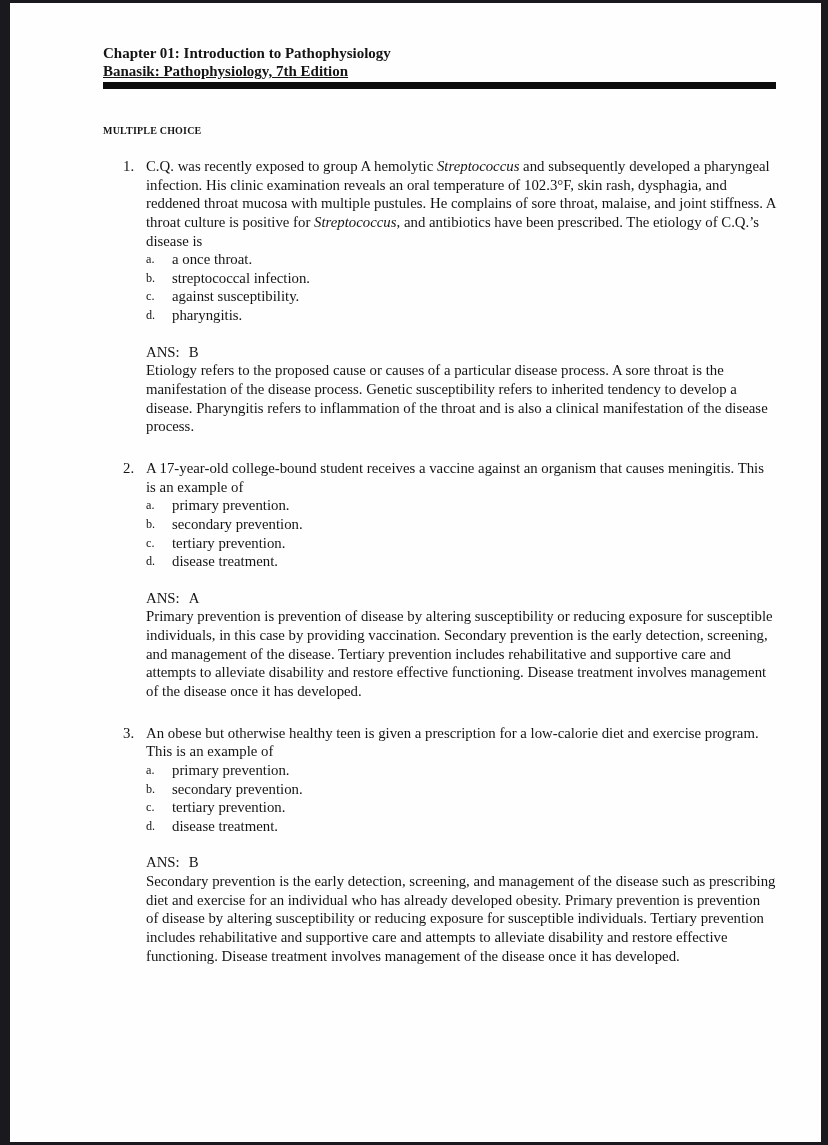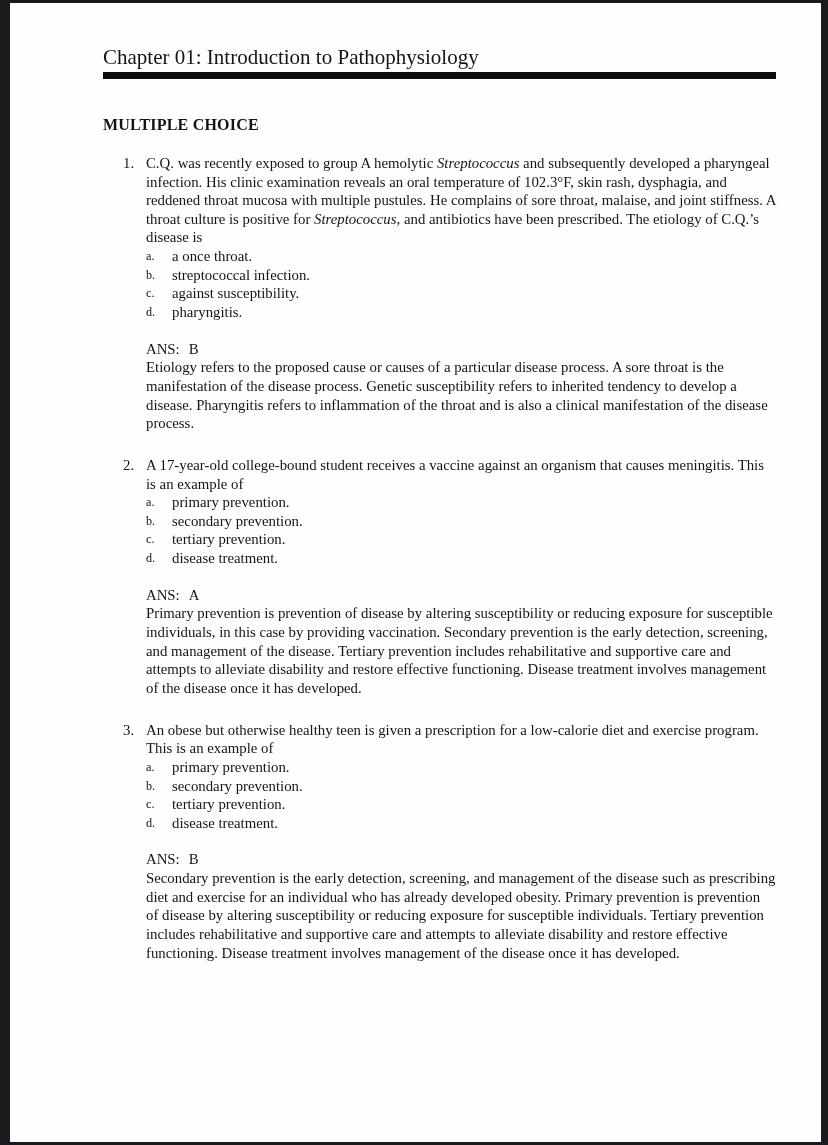--- a/index.html
+++ b/index.html
@@ -14,30 +14,30 @@
     position: absolute;
     top: 3px; left: 10px; right: 7px; bottom: 3px;
     background: #fefefe;
     box-sizing: border-box;
     padding: 42px 45px 40px 93px;
     color: #141414;
     font-size: 14.8px;
     line-height: 1.26;
     overflow: hidden;
   }
-  .doc-header { font-weight: normal; font-size: 21px; line-height: 1.18; }
+  .doc-header { font-weight: bold; font-size: 15px; line-height: 1.18; }
   .doc-header .line2 { text-decoration: underline; }
   .header-rule {
     height: 7px;
     background: #0c0c0c;
     margin-top: 2px;
   }
   .section-title {
     font-weight: bold;
-    font-size: 16px;
+    font-size: 10px;
     margin-top: 36px;
     letter-spacing: 0.2px;
   }
   .question-list { margin-top: 19px; }
   .question { margin-bottom: 23px; }
   .q-top { display: flex; }
   .q-number {
     flex: none;
     width: 43px;
     padding-left: 20px;
@@ -59,20 +59,21 @@
   .rationale { }
   .italic { font-style: italic; }
 </style>
 </head>
 <body>
 
 <div class="page">
 
   <div class="doc-header">
     <div class="line1">Chapter 01: Introduction to Pathophysiology</div>
+    <div class="line2">Banasik: Pathophysiology, 7th Edition</div>
   </div>
   <div class="header-rule"></div>
 
   <div class="section-title">MULTIPLE CHOICE</div>
 
   <div class="question-list">
   <div class="question">
     <div class="q-top">
       <div class="q-number">1.</div>
       <div class="q-body">

